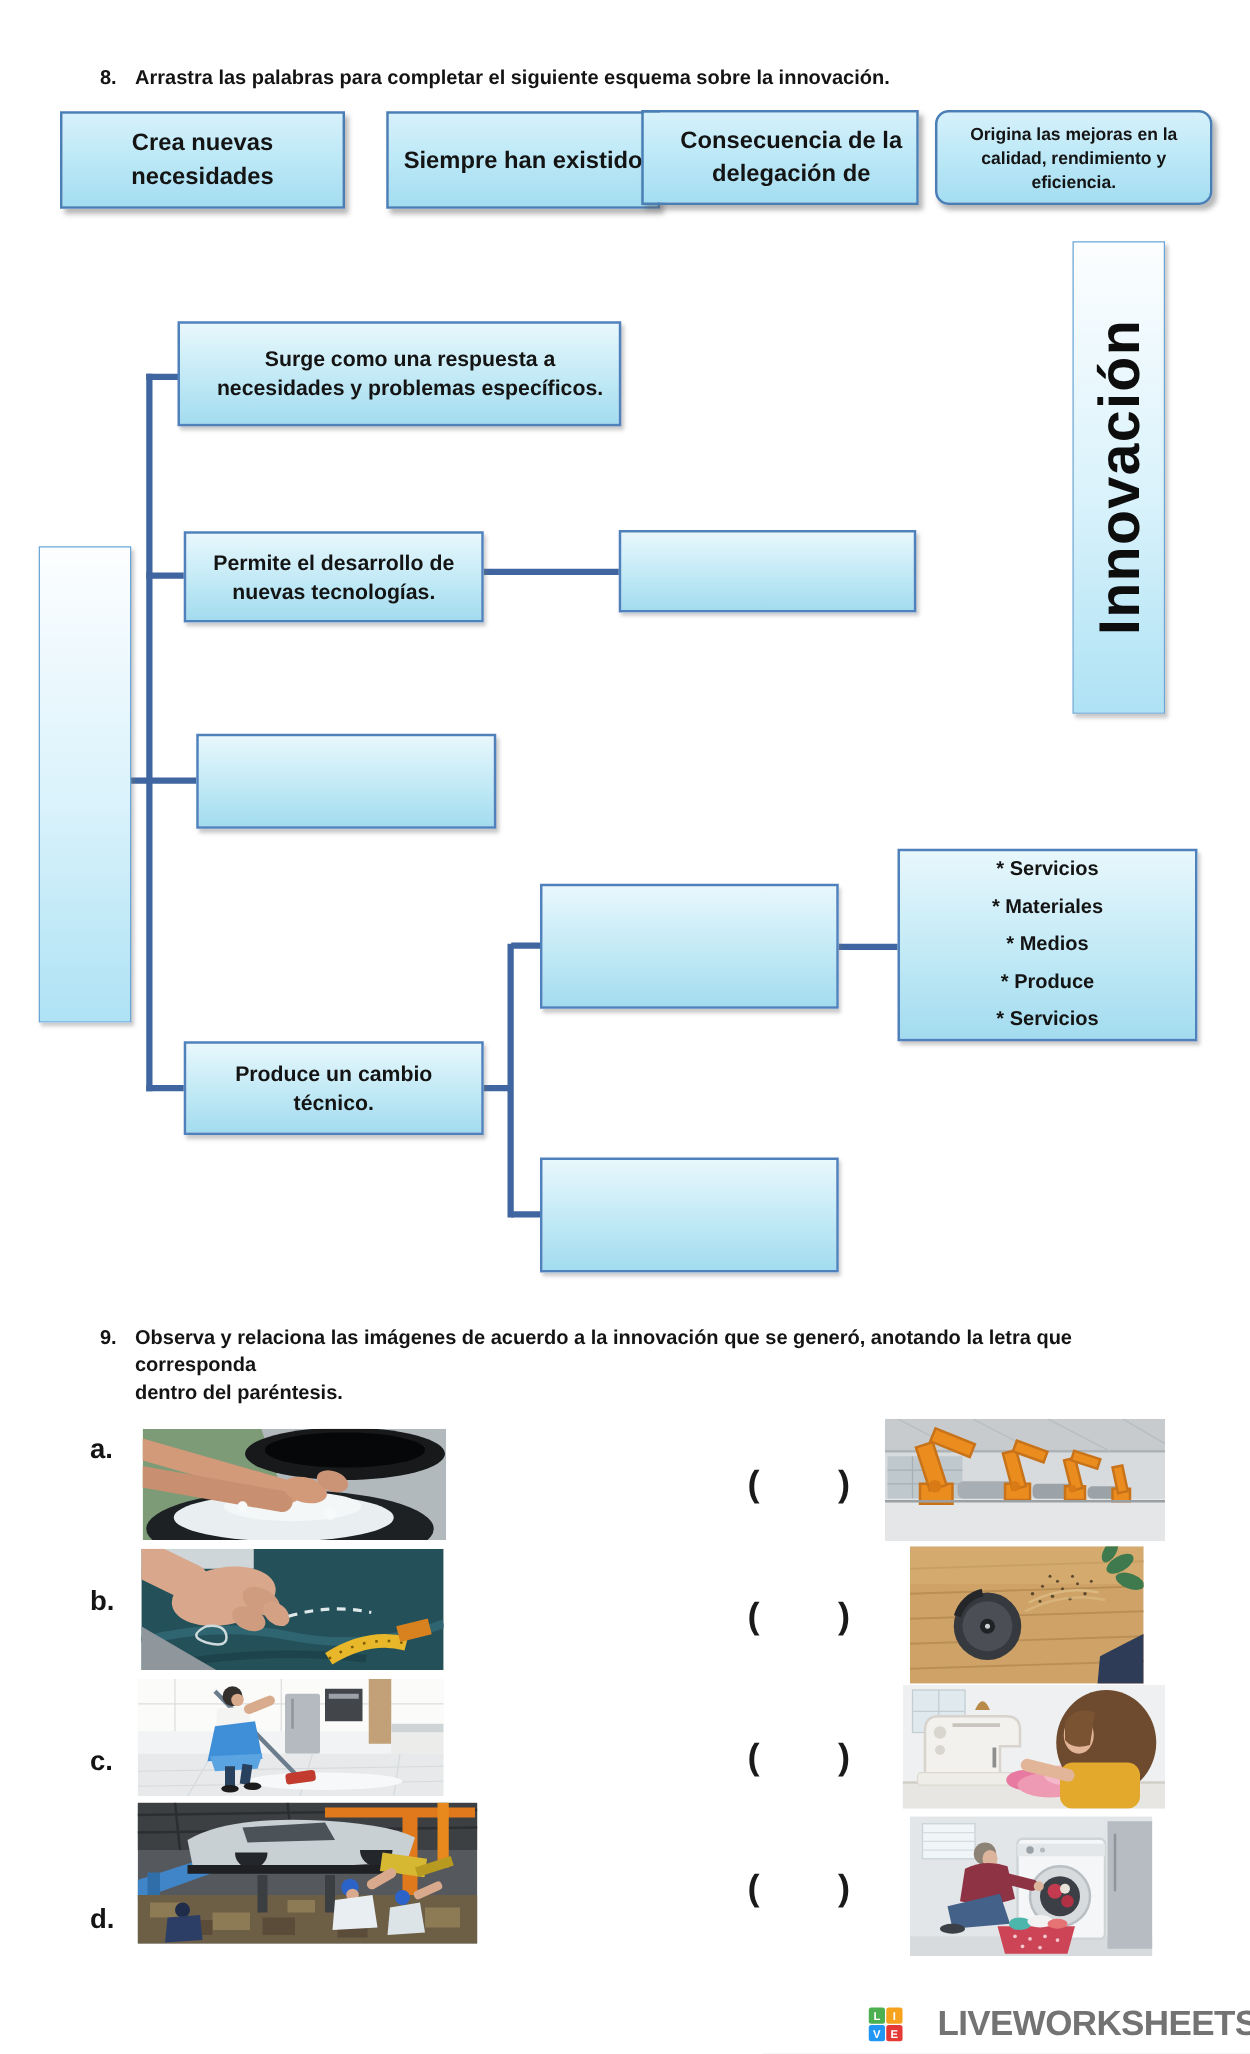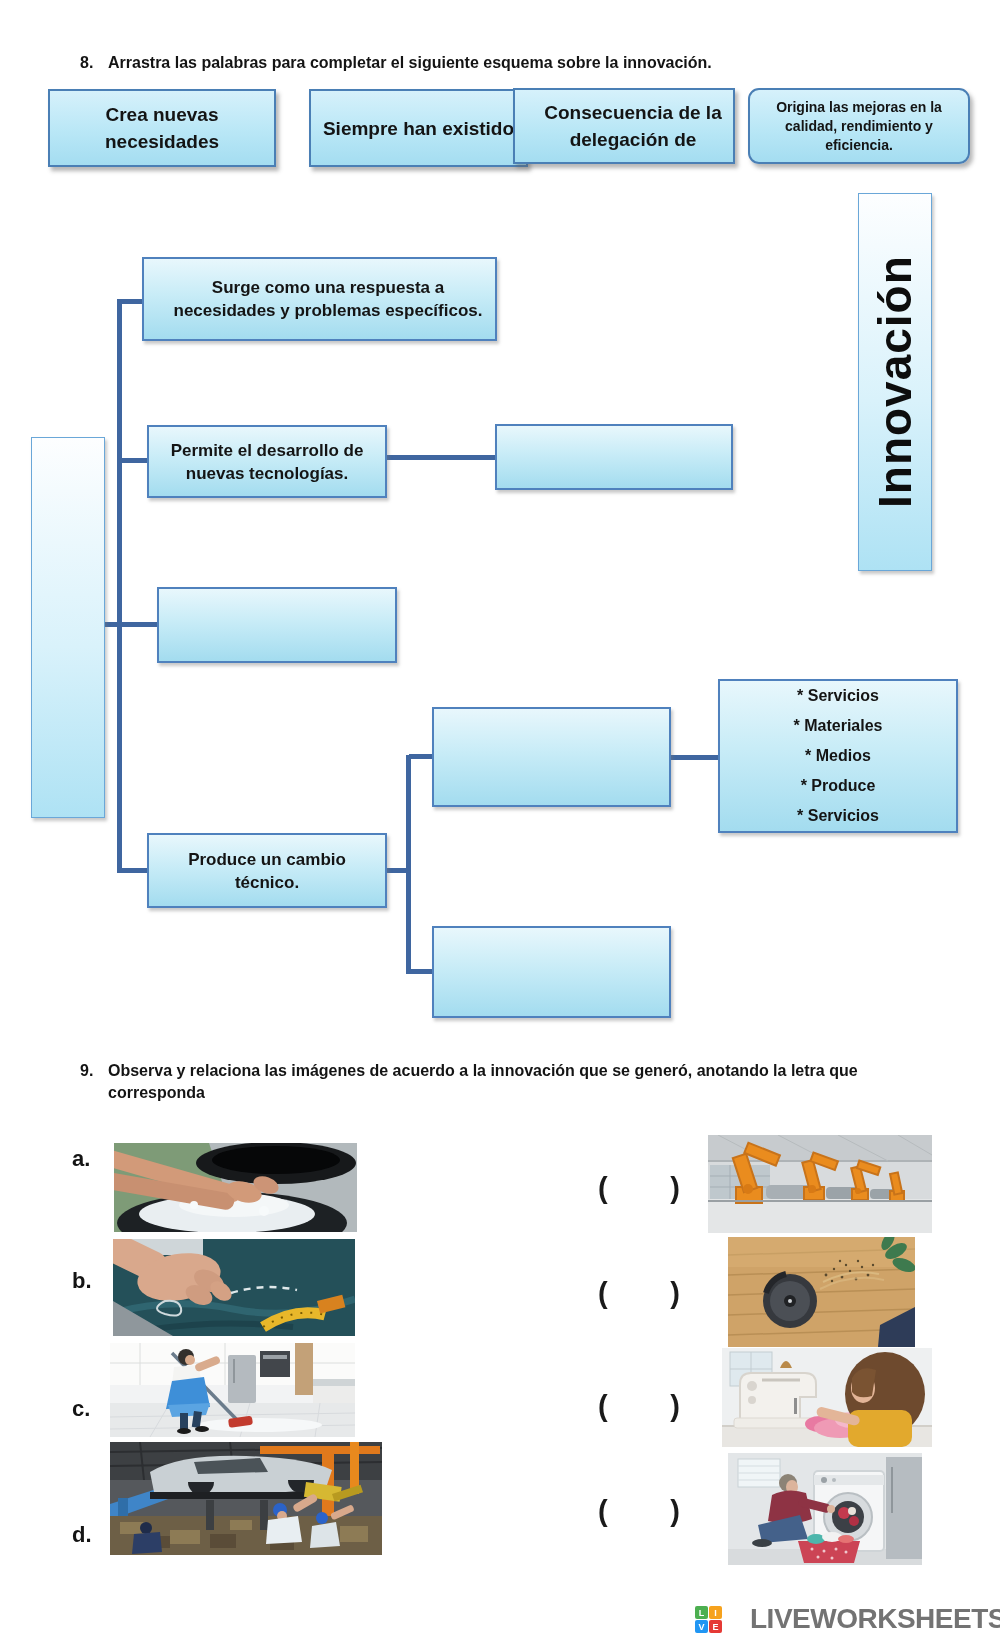--- a/index.html
+++ b/index.html
@@ -115,20 +115,21 @@
   <div class="dbox" style="left:432px;top:926px;width:239px;height:92px;"></div>
 
   <div class="dbox pale innov" style="left:858px;top:193px;width:74px;height:378px;">
     <span class="vtitle">Innovación</span>
   </div>
 
   <div class="qrow" style="left:80px;top:1060px;width:870px;">
     <span class="qnum">9.</span>
     <span>
       <span style="display:block;">Observa y relaciona las imágenes de acuerdo a la innovación que se generó, anotando la letra que corresponda</span>
+      <span style="display:block;">dentro del paréntesis.</span>
     </span>
   </div>
 
   <div class="letter" style="left:72px;top:1146px;">a.</div>
   <div class="photo" style="left:114px;top:1143px;width:243px;height:89px;">
     <svg viewBox="0 0 243 89" preserveAspectRatio="none">
       <rect width="243" height="89" fill="#7e9b77"></rect>
       <polygon points="95,0 243,0 243,89 125,89" fill="#b2b9bc"></polygon>
       <ellipse cx="162" cy="20" rx="80" ry="21" fill="#17191b"></ellipse>
       <ellipse cx="162" cy="17" rx="64" ry="14" fill="#060708"></ellipse>

